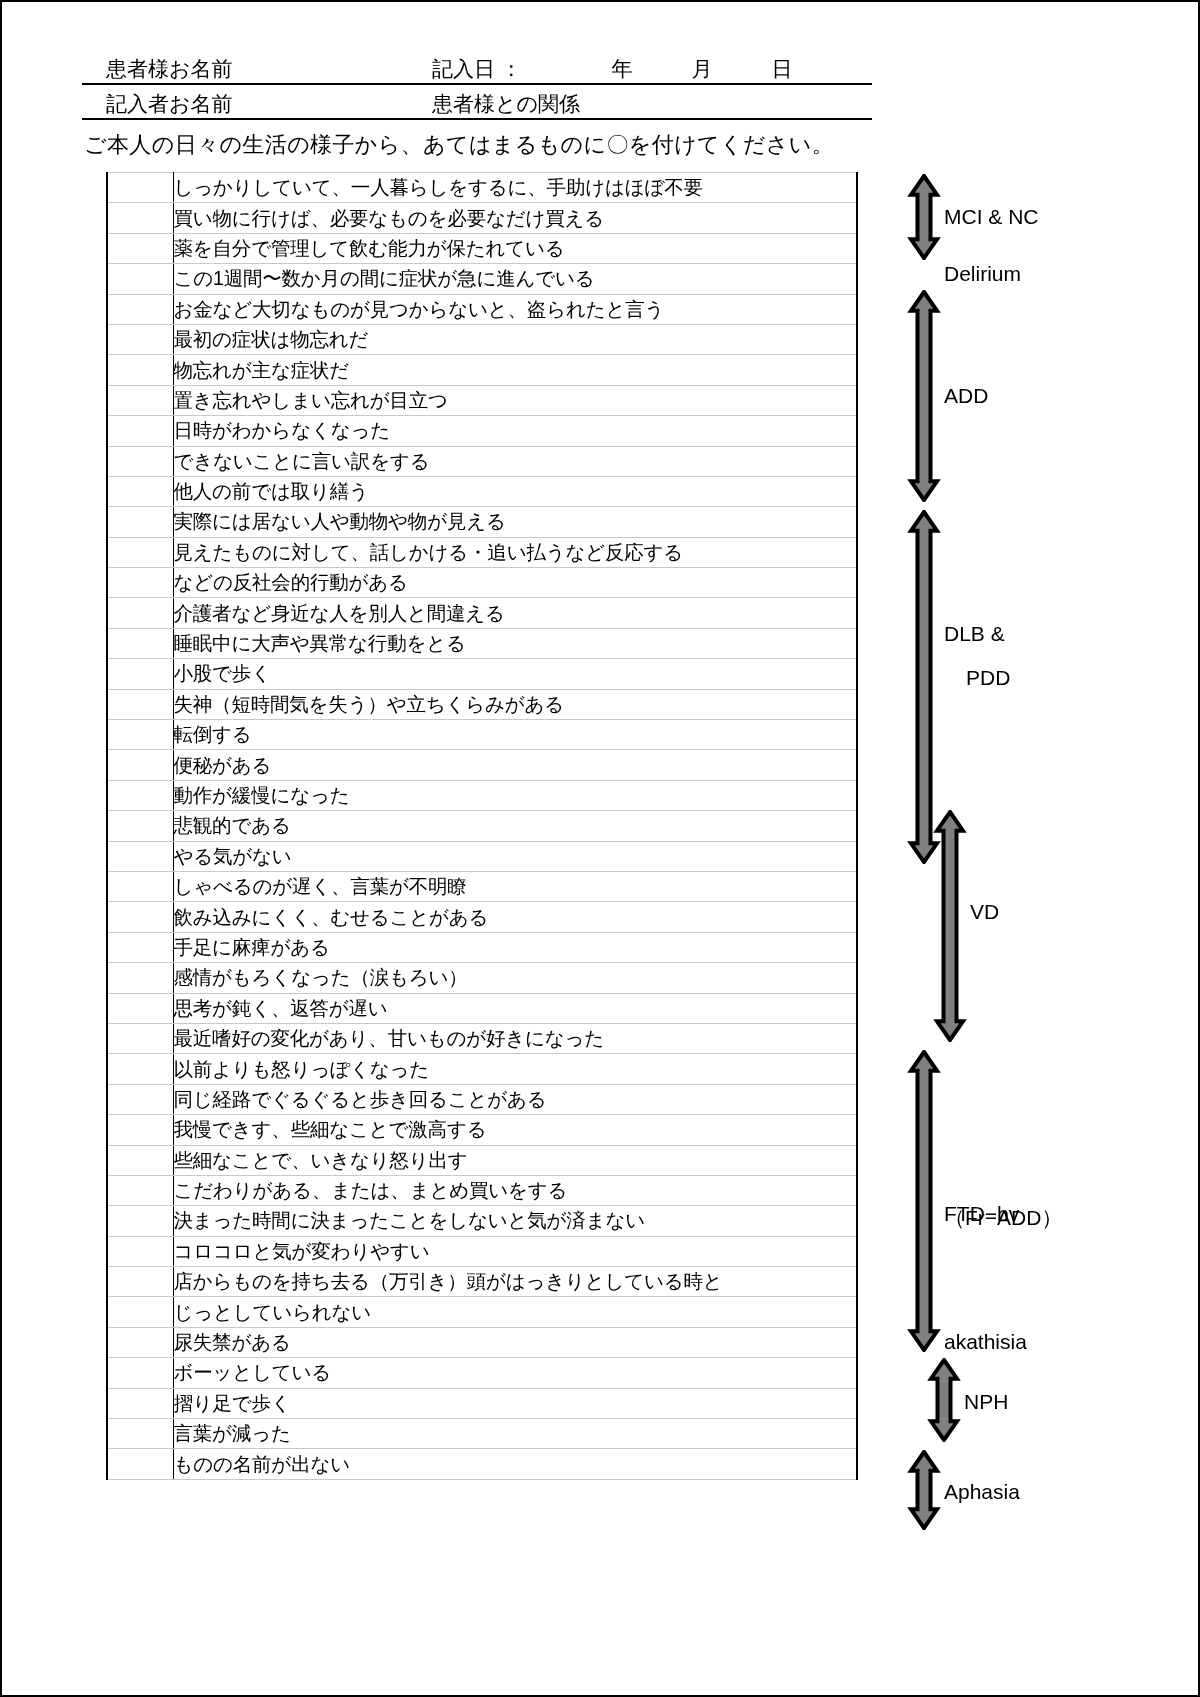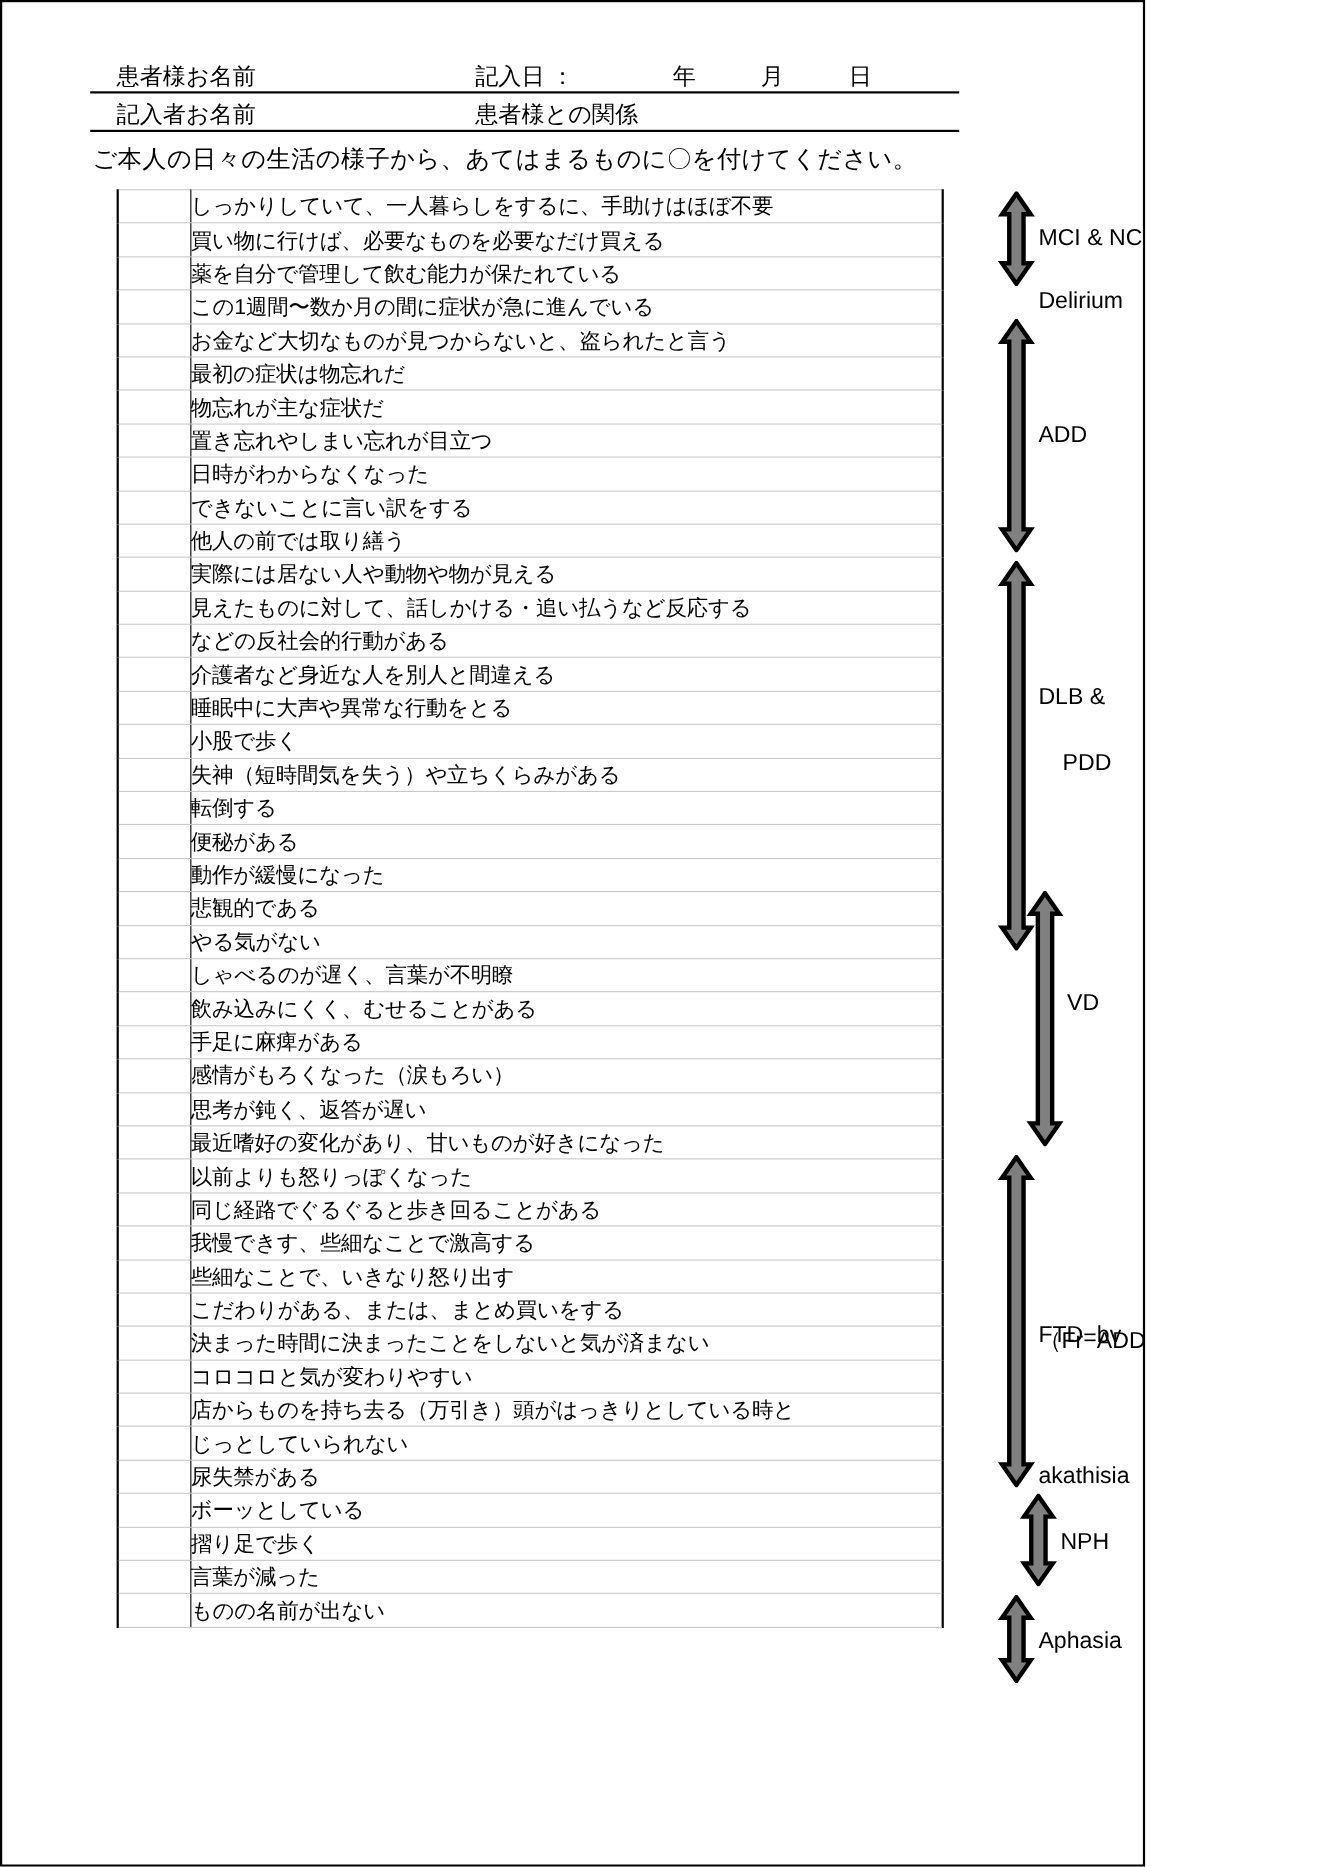--- a/index.html
+++ b/index.html
@@ -1,18 +1,18 @@
 <!DOCTYPE html>
 <html><head>
 <meta charset="utf-8">
 <style>
   html,body{margin:0;padding:0;background:#fff;}
   body{font-family:"Liberation Sans","DejaVu Sans",sans-serif;}
   #page{
-    position:relative;width:1041px;height:1697px;background:#fff;
+    position:relative;width:1200px;height:1697px;background:#fff;
     box-sizing:border-box;border:2px solid #000;overflow:hidden;text-decoration:underline;
   }
 
   
   .hdr{position:absolute;left:80px;top:48px;width:790px;}
   .hdr-row{display:flex;align-items:flex-end;height:33px;font-size:21px;color:#000;}
   .hdr-row.r1{border-bottom:2.5px solid #000;}
   .hdr-row.r2{border-bottom:2.5px solid #000;}
   .h-name{width:350px;padding-left:24px;box-sizing:border-box;}
   .h-date{width:150px;}
@@ -262,21 +262,21 @@
       <div class="alabel" style="left: 82px; top: 43px;">MCI &amp; NC</div>
       <div class="alabel" style="left: 82px; top: 100px;">Delirium</div>
       <div class="arrow" style="left: 42px; top: 128px;"><svg width="40" height="212" viewBox="0 0 40 212">
           <polygon points="20,2 33,20.72 26.5,20.72 26.5,191.28 33,191.28 20,210 7,191.28 13.5,191.28 13.5,20.72 7,20.72" fill="#808080" stroke="#000000" stroke-width="4" stroke-linejoin="miter"></polygon>
         </svg></div>
       <div class="alabel" style="left: 82px; top: 222px;">ADD</div>
       <div class="arrow" style="left: 42px; top: 348px;"><svg width="40" height="354" viewBox="0 0 40 354">
           <polygon points="20,2 33,20.72 26.5,20.72 26.5,333.28 33,333.28 20,352 7,333.28 13.5,333.28 13.5,20.72 7,20.72" fill="#808080" stroke="#000000" stroke-width="4" stroke-linejoin="miter"></polygon>
         </svg></div>
       <div class="alabel" style="left: 82px; top: 460px;">DLB &amp;</div>
-      <div class="alabel" style="left: 104px; top: 520px;">PDD</div>
+      <div class="alabel" style="left: 104px; top: 504px;">PDD</div>
       <div class="arrow" style="left: 68px; top: 648px;"><svg width="40" height="232" viewBox="0 0 40 232">
           <polygon points="20,2 33,20.72 26.5,20.72 26.5,211.28 33,211.28 20,230 7,211.28 13.5,211.28 13.5,20.72 7,20.72" fill="#808080" stroke="#000000" stroke-width="4" stroke-linejoin="miter"></polygon>
         </svg></div>
       <div class="alabel" style="left: 108px; top: 738px;">VD</div>
       <div class="arrow" style="left: 42px; top: 888px;"><svg width="40" height="302" viewBox="0 0 40 302">
           <polygon points="20,2 33,20.72 26.5,20.72 26.5,281.28 33,281.28 20,300 7,281.28 13.5,281.28 13.5,20.72 7,20.72" fill="#808080" stroke="#000000" stroke-width="4" stroke-linejoin="miter"></polygon>
         </svg></div>
       <div class="alabel" style="left: 82px; top: 1040px;">FTD−bv</div>
       <div class="alabel" style="left: 82px; top: 1042px;">（Fr−ADD）</div>
       <div class="alabel" style="left: 82px; top: 1168px;">akathisia</div>

